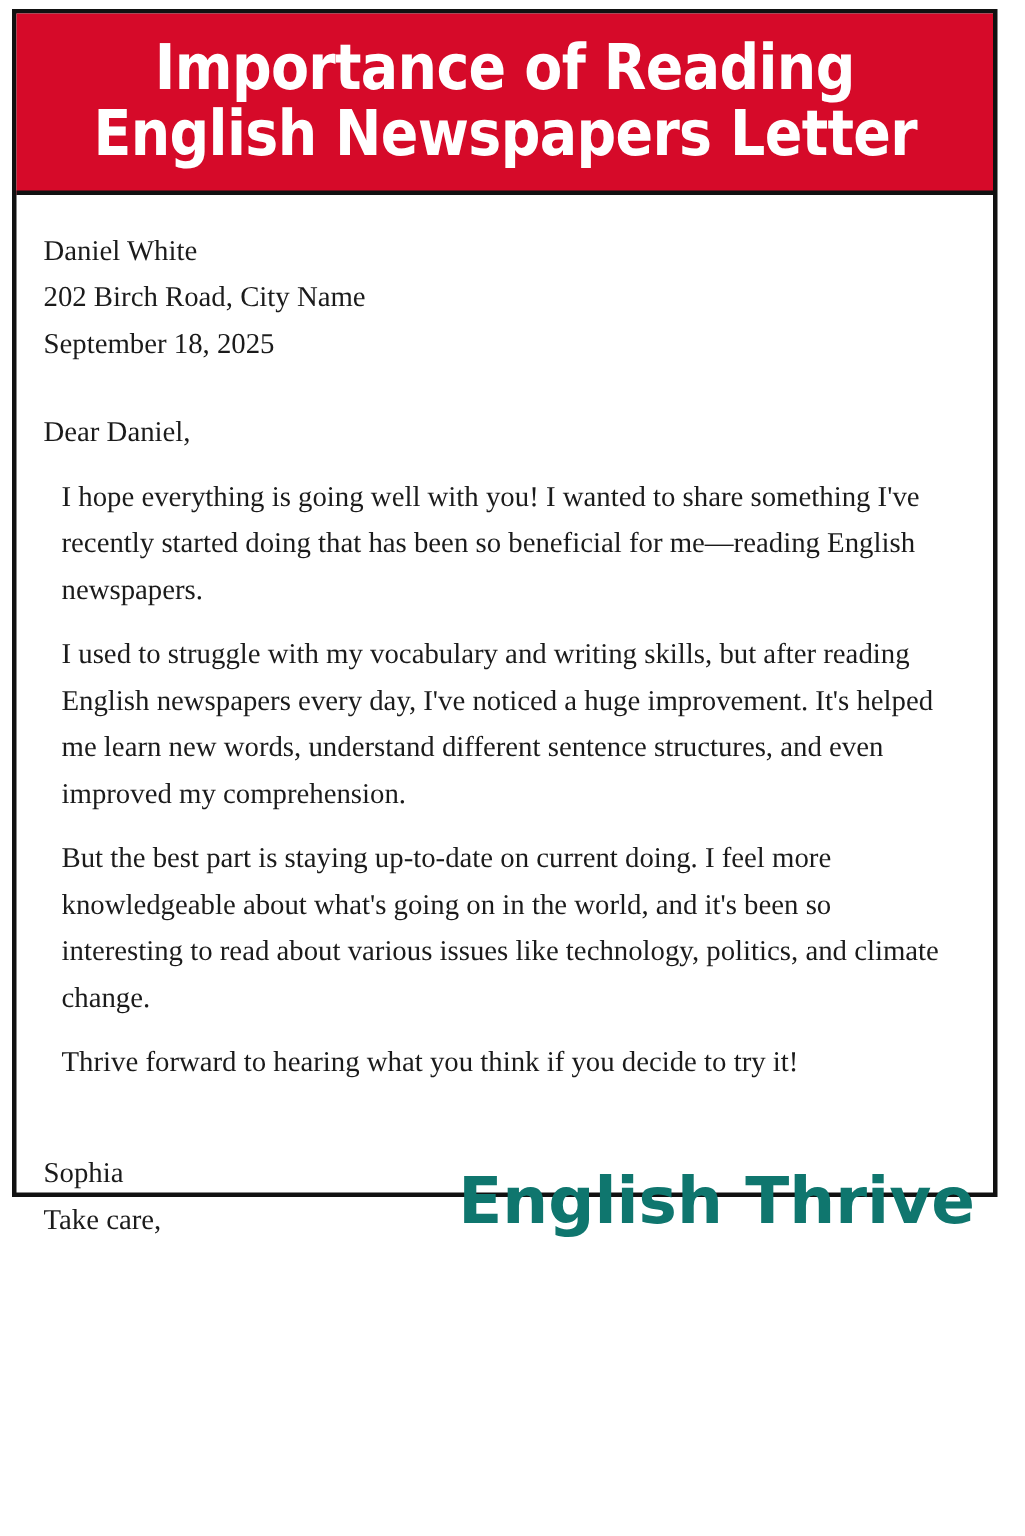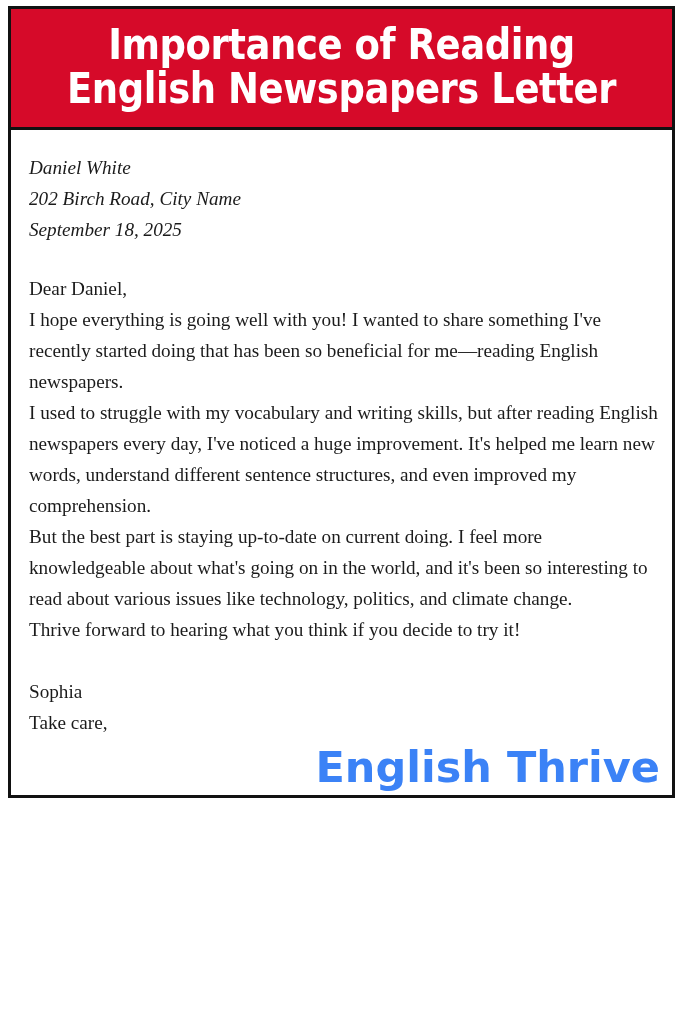--- a/index.html
+++ b/index.html
@@ -15,21 +15,21 @@
     font-family: "Liberation Serif", "DejaVu Serif", serif;
     -webkit-font-smoothing: antialiased;
   }
 
   
   .page {
     position: relative;
     box-sizing: border-box;
     width: 683px;
     height: 804px;
-    padding: 6px 8px 6px 8px;
+    padding: 6px 18px 6px 8px;
     background: #ffffff;
   }
   .frame {
     position: relative;
     box-sizing: border-box;
     width: 100%;
     height: 100%;
     border: 3px solid #111111;
     background: #ffffff;
     display: flex;
@@ -70,46 +70,45 @@
     position: relative;
     color: #1b1b1b;
     font-size: 19.2px;
     line-height: 31px;
   }
   .meta-block {
     margin: 0 0 28px 0;
   }
   .meta-line {
     display: block;
-    font-style: italic;
   }
   .salutation {
     display: block;
   }
   .para {
-    margin: 0;
+    margin: 12px;
   }
   .spacer-line {
     display: block;
     height: 31px;
   }
   .closing-line {
     display: block;
   }
 
   
   .brand {
     position: absolute;
     right: 12px;
     bottom: 6px;
     font-family: "DejaVu Sans", "Liberation Sans", sans-serif;
     font-weight: 700;
     font-size: 43px;
     line-height: 1;
-    color: #3b82f6;
+    color: #0f766e;
     letter-spacing: 0px;
     white-space: nowrap;
   }
 </style>
 </head>
 <body>
 
 <div class="page">
   <div class="frame">
 

